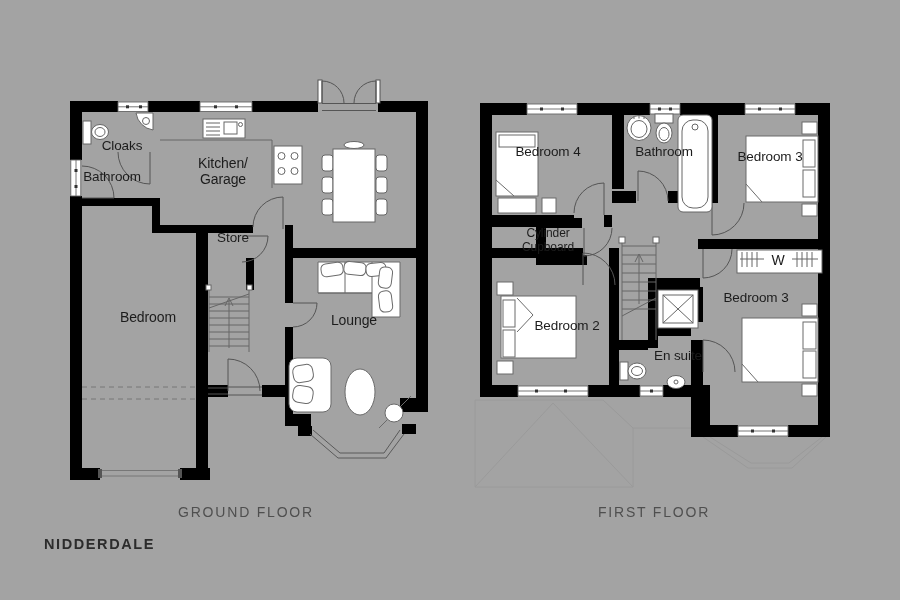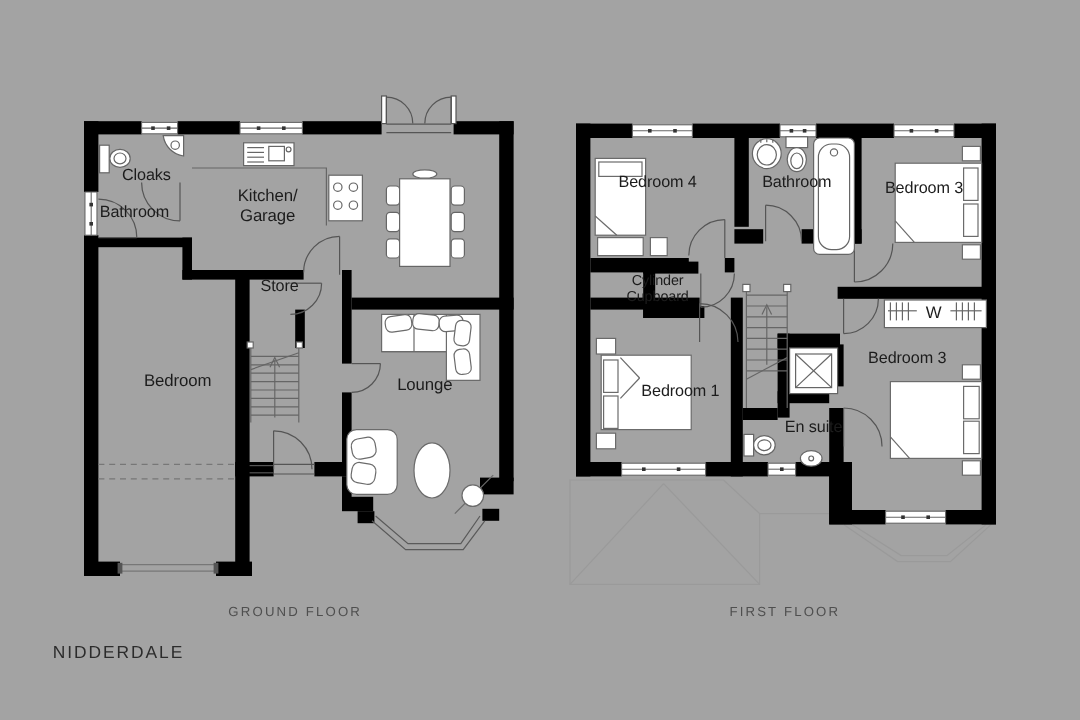--- a/index.html
+++ b/index.html
@@ -3,23 +3,23 @@
 <meta charset="utf-8">
 <style>
   html,body{margin:0;padding:0;background:#ffffff;}
   .canvas{position:relative;width:900px;height:600px;background:#a3a3a3;overflow:hidden;
           font-family:"Liberation Sans",sans-serif;}
   .plan-svg{position:absolute;left:0;top:0;}
   .lbl{position:absolute;transform:translate(-50%,-50%);font-size:13.5px;line-height:1.15;
        color:#1c1c1c;white-space:nowrap;text-align:center;letter-spacing:-0.1px;}
   .lbl .ln{display:block;}
   .lbl-big{font-size:14px;}
-  .caption{position:absolute;transform:translate(-50%,0);font-size:11px;letter-spacing:1.8px;
+  .caption{position:absolute;transform:translate(-50%,0);font-size:14px;letter-spacing:1.8px;
            color:#4f4f4f;}
-  .title{position:absolute;font-size:14.5px;letter-spacing:1.6px;color:#2c2c2c;}
+  .title{position:absolute;font-size:14.5px;letter-spacing:1.6px;color:#2c2c2c;font-weight:bold;}
 </style>
 </head>
 <body>
 
 <div class="canvas">
 
 <svg class="plan-svg" width="900" height="600" viewBox="0 0 900 600">
 
   <g>
 
@@ -395,21 +395,21 @@
 <div class="lbl lbl-big" style="left:354px;top:320px">Lounge</div>
 
 <div class="lbl" style="left:548px;top:152px">Bedroom 4</div>
 <div class="lbl" style="left:664px;top:152px">Bathroom</div>
 <div class="lbl" style="left:770px;top:157px">Bedroom 3</div>
 <div class="lbl" style="left:548px;top:241px;font-size:12px">
   <span class="ln">Cylinder</span>
   <span class="ln">Cupboard</span>
 </div>
 <div class="lbl lbl-big" style="left:778px;top:260px">W</div>
-<div class="lbl" style="left:567px;top:326px">Bedroom 1</div>
+<div class="lbl" style="left:567px;top:326px">Bedroom 2</div>
 <div class="lbl" style="left:756px;top:298px">Bedroom 3</div>
 <div class="lbl" style="left:678px;top:356px">En suite</div>
 
 <div class="caption" style="left:246px;top:504px">GROUND FLOOR</div>
 <div class="caption" style="left:654px;top:504px">FIRST FLOOR</div>
 
 <div class="title" style="left:44px;top:536px">NIDDERDALE</div>
 
 </div>
 

